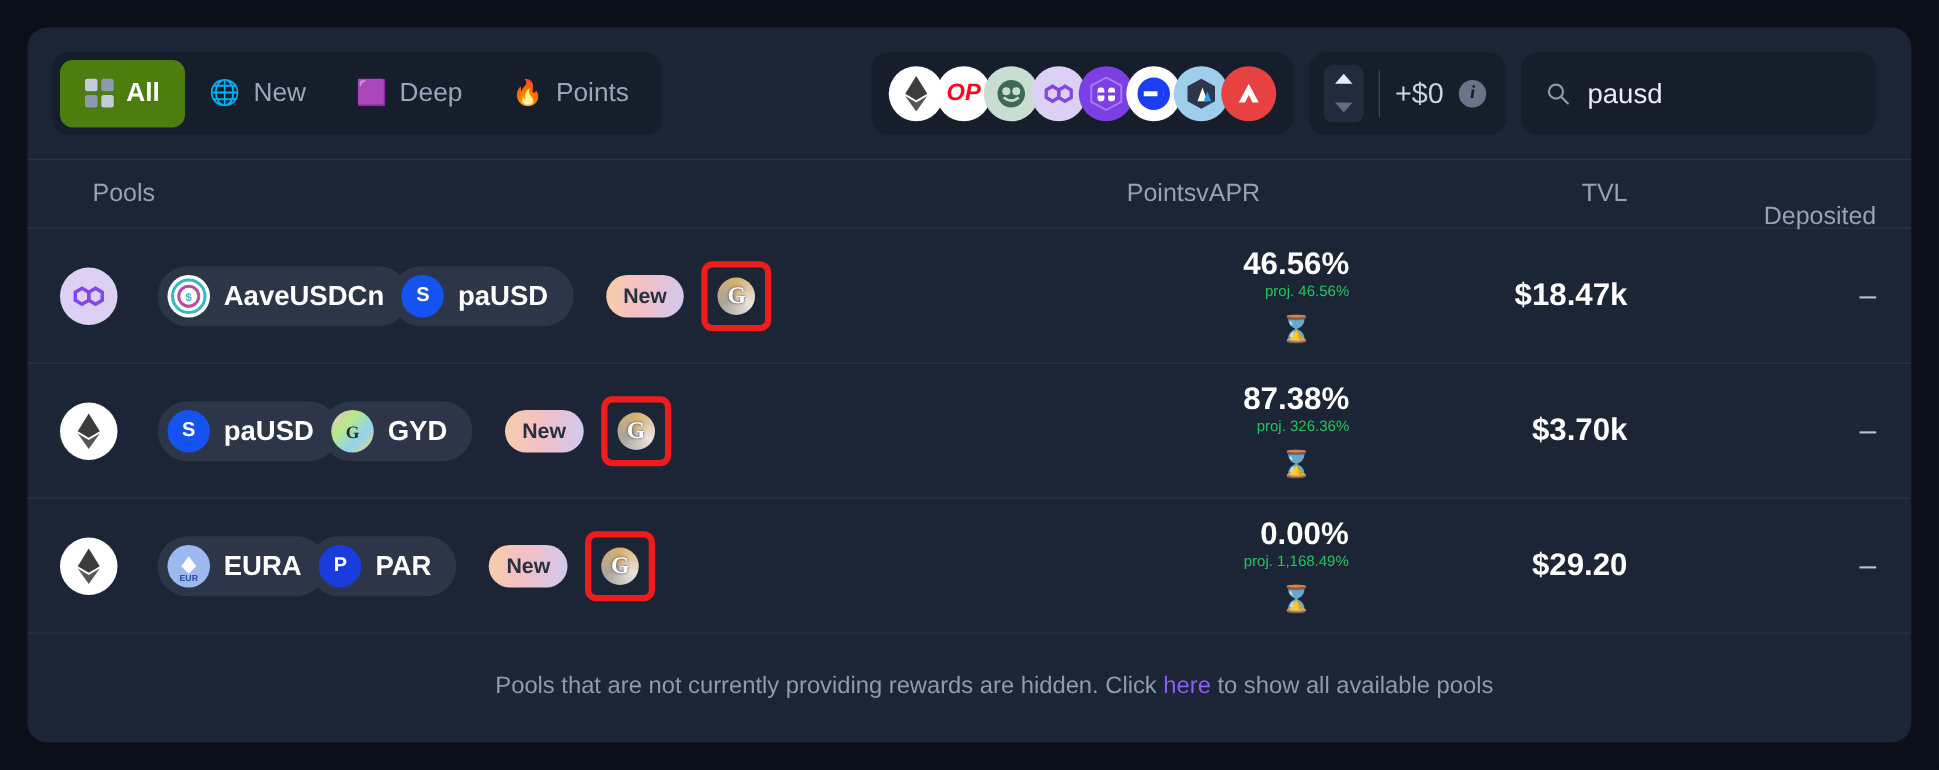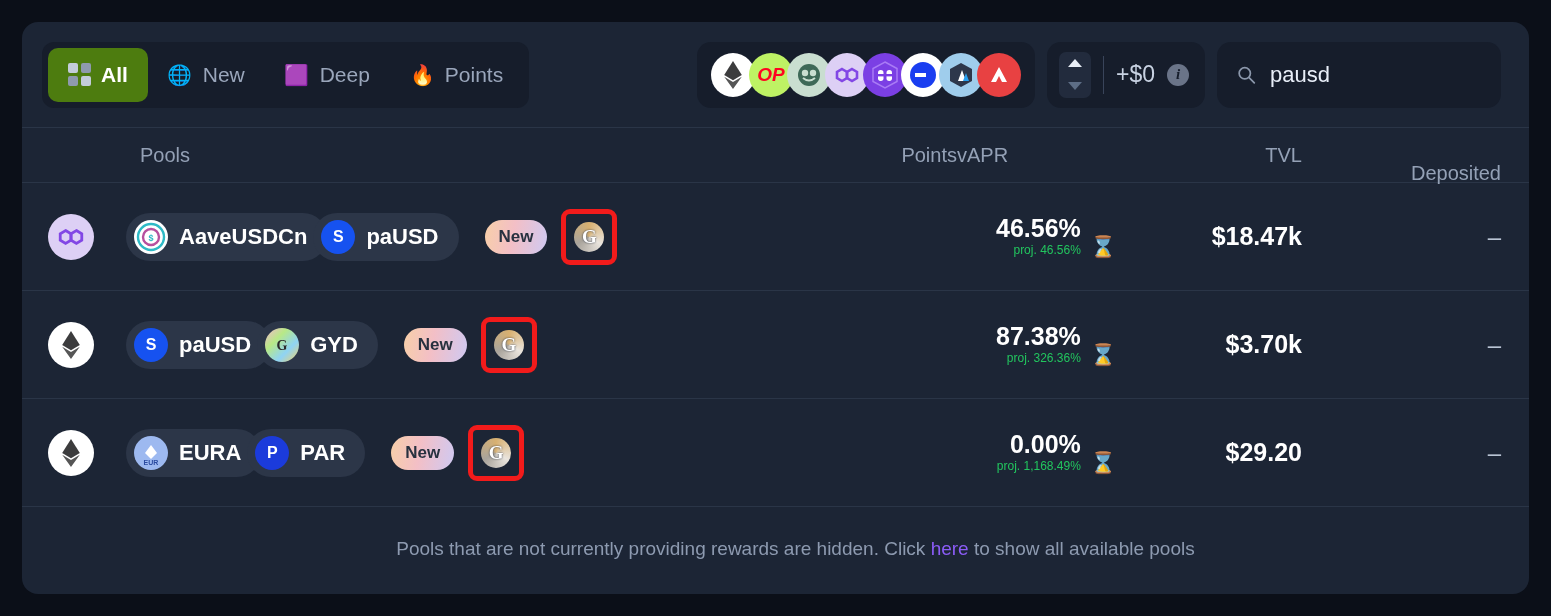--- a/index.html
+++ b/index.html
@@ -88,21 +88,21 @@
     border-radius: 50%;
     margin-right: -6px;
     display: flex; align-items: center; justify-content: center;
     font-size: 17px; font-weight: bold;
     overflow: hidden;
     position: relative;
   }
   .chain-icon:last-child { margin-right: 0; }
 
   .ci-ethereum  { background: #ffffff; }
-  .ci-optimism  { background: #bef264; color: #ff0420; font-style: italic; font-size: 19px; }
+  .ci-optimism  { background: #ffffff; color: #ff0420; font-style: italic; font-size: 19px; }
   .ci-gnosis    { background: #c9ded0; }
   .ci-polygon   { background: #ddd0f5; }
   .ci-base      { background: #7b3fe4; }
   .ci-linea     { background: #ffffff; }
   .ci-arbitrum  { background: #9fcdec; }
   .ci-avalanche { background: #e84142; }
 
   
   .budget-box {
     display: flex;
@@ -165,21 +165,21 @@
   
   .table-head {
     display: flex; align-items: center;
     height: 56px;
     border-top: 1px solid #2a3547;
     border-bottom: 1px solid #2a3547;
     color: #94a1b6;
     font-size: 20px;
     padding: 0 28px 0 0;
   }
-  .th-pools   { width: 760px; padding-left: 118px; }
+  .th-pools   { width: 760px; padding-left: 52px; }
   .th-points  { width: 175px; text-align: right; }
   .th-vapr    { width: 160px; text-align: left; }
   .th-tvl     { width: 185px; text-align: right; }
   .th-dep     { flex: 1;      text-align: right; margin-top: 36px; }
 
   .row {
     display: flex; align-items: center;
     height: 108px;
     border-bottom: 1px solid #2a3547;
     padding: 0 28px 0 0;
@@ -263,21 +263,21 @@
     font-weight: bold;
     font-family: "Liberation Serif", serif;
     text-shadow: 0 0 2px #1c2535;
   }
 
   .cell-points { width: 175px; text-align: right; }
   .cell-vapr   { width: 160px; text-align: right; }
   .cell-tvl    { width: 185px; text-align: right; }
   .cell-dep    { flex: 1; text-align: right; color: #b9c4d4; font-size: 24px; }
 
-  .vapr-wrap { display: flex; align-items: flex-end; justify-content: flex-end; gap: 10px; }
+  .vapr-wrap { display: flex; align-items: center; justify-content: flex-end; gap: 10px; flex-direction: column; }
   .vapr-nums { text-align: right; }
   .vapr-main { color: #ffffff; font-size: 25px; font-weight: bold; line-height: 1.15; }
   .vapr-proj { color: #22c55e; font-size: 12px; line-height: 1.3; }
   .hourglass { font-size: 21px; color: #e8eef8; }
 
   .tvl-val { color: #ffffff; font-size: 25px; font-weight: bold; }
 
   .table-footer {
     display: flex; align-items: center; justify-content: center;
     height: 84px;

